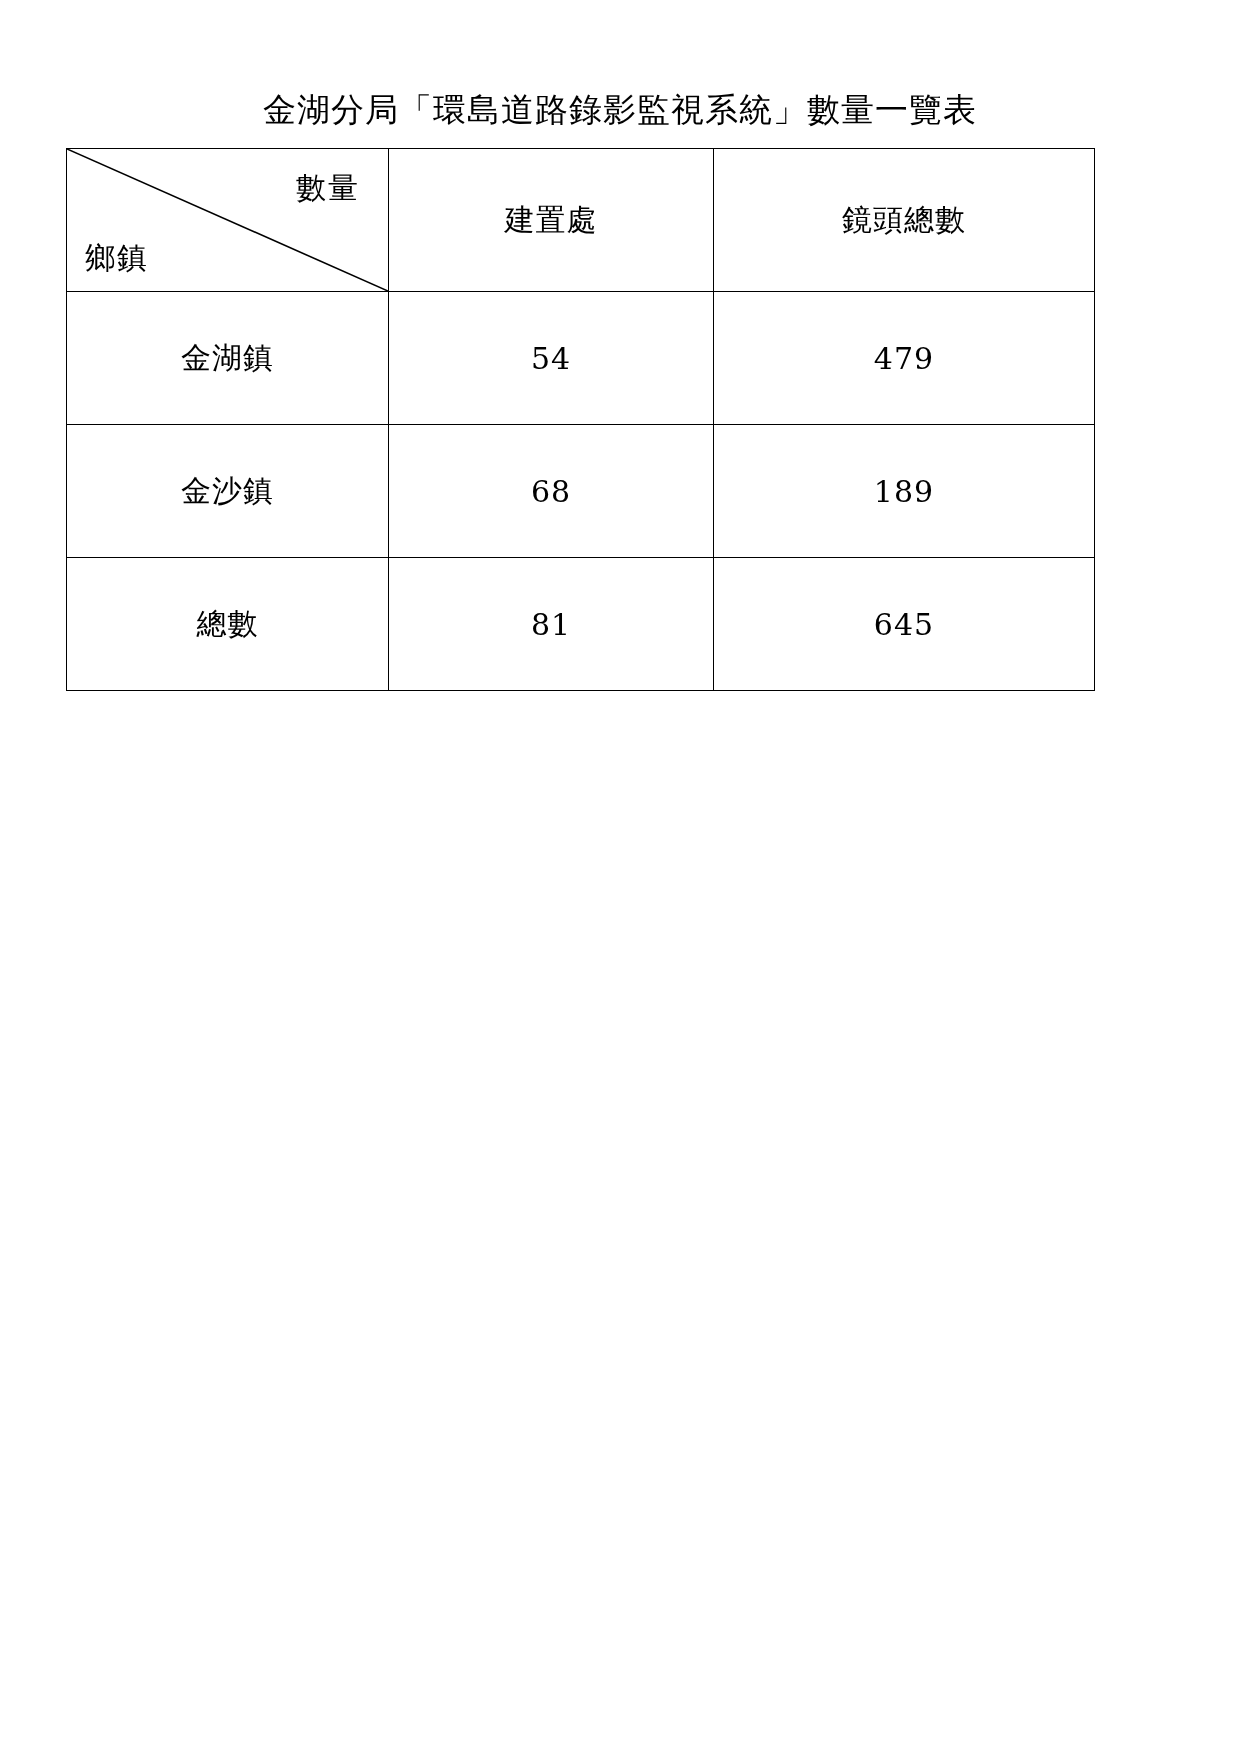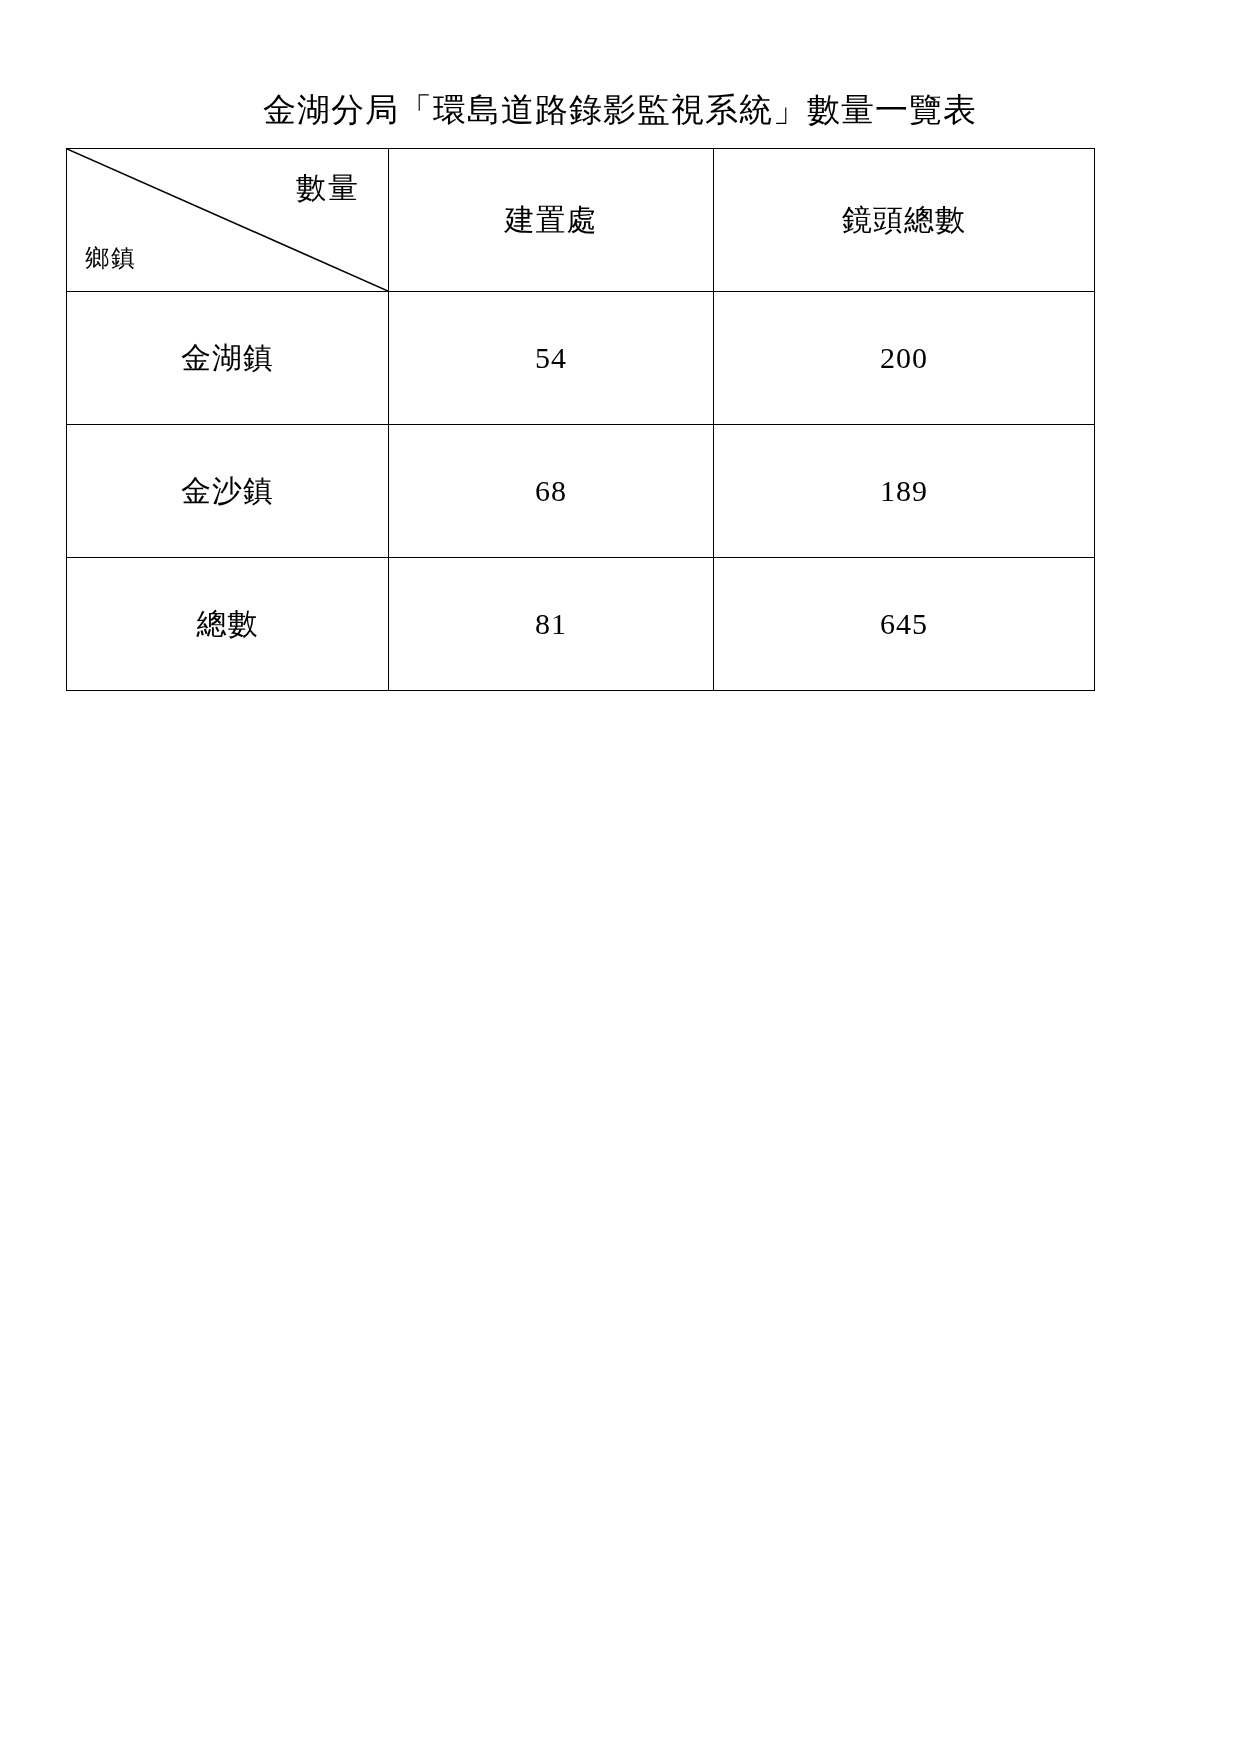--- a/index.html
+++ b/index.html
@@ -76,33 +76,32 @@
     right: 28px;
     top: 22px;
     font-size: 30px;
     letter-spacing: 2px;
     line-height: 34px;
   }
   .corner-bottom {
     position: absolute;
     left: 18px;
     bottom: 16px;
-    font-size: 24px;
+    font-size: 30px;
     letter-spacing: 2px;
     line-height: 34px;
     margin-top: 47px;
   }
   .head-cell {
     height: 142px;
     font-size: 30px;
     letter-spacing: 3px;
   }
   .body-row td {
     height: 132px;
-    font-family: Liberation Serif, serif;
   }
   .label-cell {
     font-size: 30px;
     letter-spacing: 3px;
   }
   .num-cell {
     font-size: 30px;
     letter-spacing: 1px;
     font-family: "DejaVu Serif", "Liberation Serif", serif;
   }
@@ -131,21 +130,21 @@
             <span class="corner-bottom">鄉鎮</span>
           </th>
           <th class="head-cell">建置處</th>
           <th class="head-cell">鏡頭總數</th>
         </tr>
       </thead>
       <tbody>
         <tr class="body-row">
           <td class="label-cell">金湖鎮</td>
           <td class="num-cell">54</td>
-          <td class="num-cell">200</td>
+          <td class="num-cell">479</td>
         </tr>
         <tr class="body-row">
           <td class="label-cell">金沙鎮</td>
           <td class="num-cell">68</td>
           <td class="num-cell">189</td>
         </tr>
         <tr class="body-row">
           <td class="label-cell">總數</td>
           <td class="num-cell">81</td>
           <td class="num-cell">645</td>

